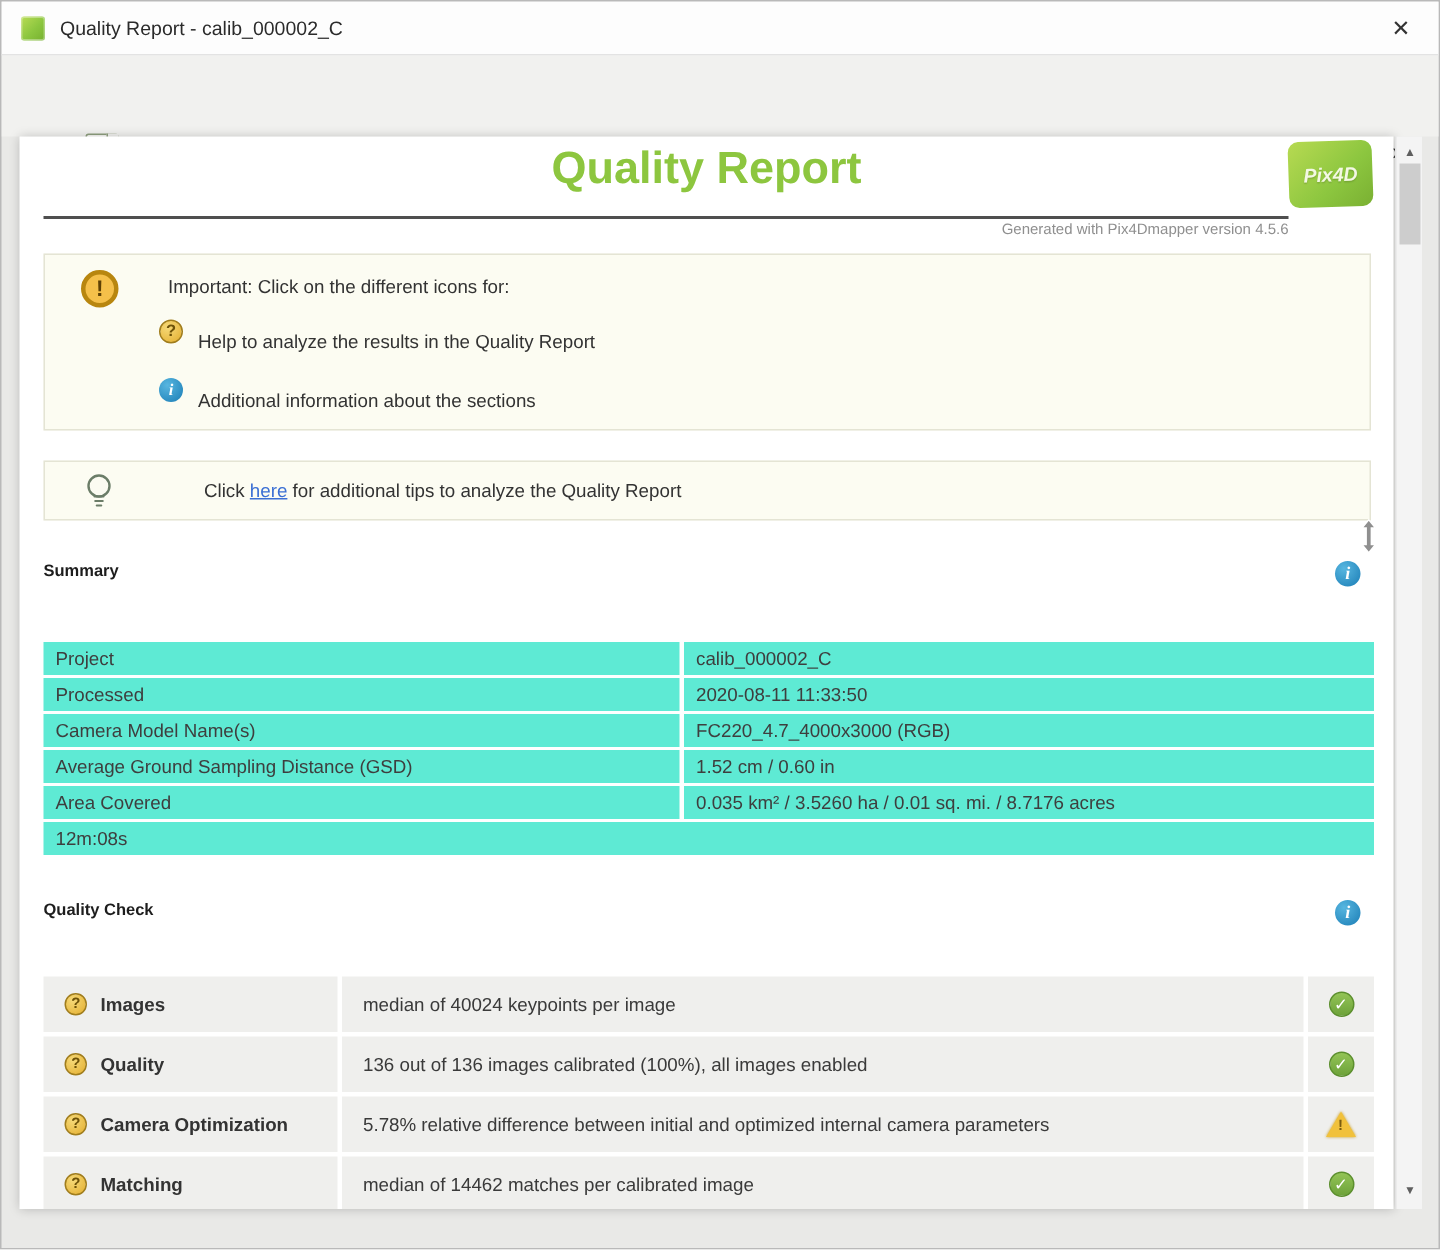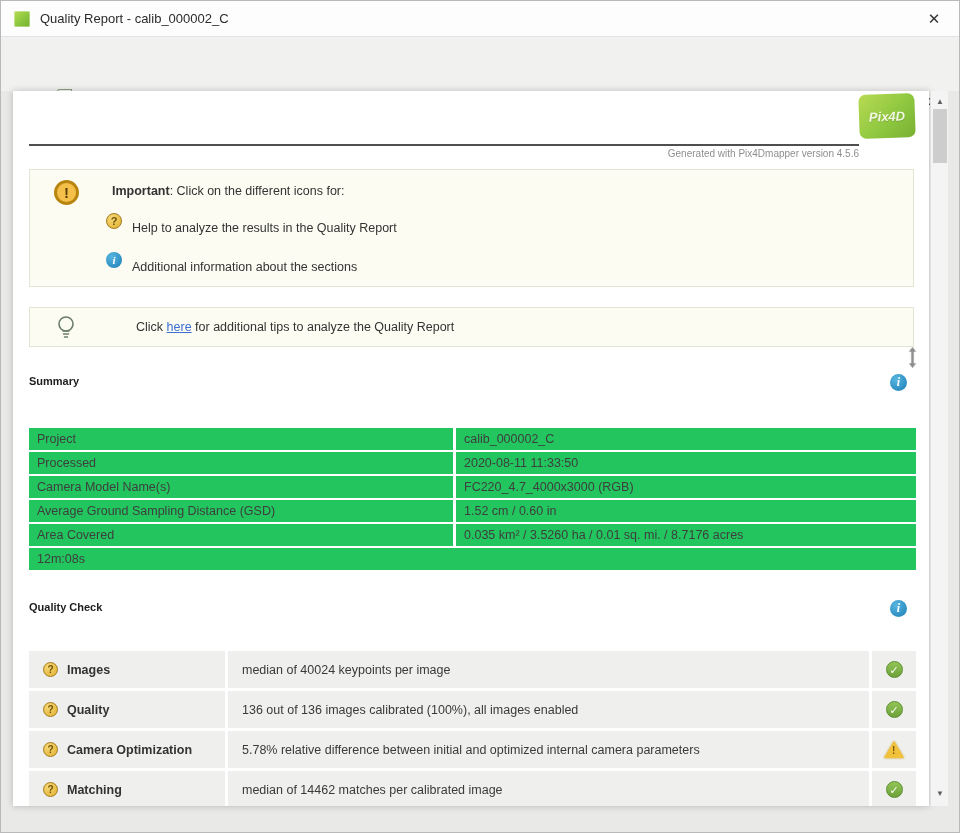--- a/index.html
+++ b/index.html
@@ -29,21 +29,21 @@
   #page { position:absolute; left:12px; top:90px; width:916px; height:715px; background:#ffffff; overflow:hidden; box-shadow:0 0 7px rgba(0,0,0,.22); }
   #report-title { position:absolute; left:0; top:5px; width:916px; text-align:center; font-size:30px; font-weight:bold; color:#8dc63f; }
   #logo { position:absolute; left:846px; top:3px; width:56px; height:44px; border-radius:7px; background:linear-gradient(135deg,#b7da52 0%,#8cc63f 60%,#7ab032 100%); transform:rotate(-2deg); display:flex; align-items:center; justify-content:center; color:#f3f8e4; font-weight:bold; font-style:italic; font-size:13px; text-shadow:0 1px 1px rgba(0,0,0,.15); }
   #header-rule { position:absolute; left:16px; top:53px; width:830px; height:2px; background:#4f4f4f; }
   #generated { position:absolute; left:16px; top:57px; width:830px; text-align:right; font-size:10px; color:#8f8f8f; }
 
   .cream-box { position:absolute; left:16px; width:885px; background:#fcfcf2; border:1px solid #e4e4d4; }
   #important-box { top:78px; height:118px; }
   #important-icon { position:absolute; left:24px; top:10px; width:25px; height:25px; border-radius:50%; background:#f5c04a; border:3px solid #b8860f; color:#5e4004; font-weight:bold; font-size:15px; display:flex; align-items:center; justify-content:center; }
   #important-line { position:absolute; left:82px; top:14px; font-size:12.5px; color:#333; }
-  #important-line b { font-weight:bold; }
+  #important-line b { font-weight:normal; }
   .notice-item { position:absolute; left:76px; display:flex; align-items:flex-start; gap:10px; }
   #notice-item-0 { top:43px; }
   #notice-item-1 { top:82px; }
   .notice-item .txt { font-size:12.5px; color:#333; margin-top:8px; }
 
   .round-icon { width:16px; height:16px; border-radius:50%; display:flex; align-items:center; justify-content:center; font-weight:bold; flex:none; cursor:pointer; }
   .help-icon { background:radial-gradient(circle at 35% 30%,#f6d978,#e3ae2e); border:1px solid #a07d1d; color:#6e5208; font-size:11px; }
   .info-icon { background:radial-gradient(circle at 35% 30%,#57b6e0,#1b7db5); color:#fff; font-size:11px; font-family:"Liberation Serif",serif; font-style:italic; }
 
   #tips-box { top:216px; height:40px; display:flex; align-items:center; }
@@ -56,21 +56,21 @@
   #qc-head { top:510px; }
   .section-info { position:absolute; left:877px; width:17px; height:17px; border-radius:50%; font-size:12px; }
   #summary-info { top:283px; }
   #qc-info { top:509px; }
 
   #cursor-ns { position:absolute; left:893px; top:255px; pointer-events:none; }
 
   
   #summary-table { position:absolute; left:16px; top:337px; width:887px; }
   .srow { display:flex; gap:3px; margin-bottom:2px; }
-  .scell { background:#22c55e; padding:3px 8px; font-size:12.5px; color:#3e3e3e; line-height:16px; }
+  .scell { background:#5eead4; padding:3px 8px; font-size:12.5px; color:#3e3e3e; line-height:16px; }
   .scell.sl { width:424px; flex:none; }
   .scell.sv { flex:1; }
 
   
   #qc-table { position:absolute; left:16px; top:560px; width:887px; }
   .qrow { display:flex; gap:3px; margin-bottom:3px; }
   .qcell { background:#efefed; display:flex; align-items:center; height:37px; }
   .qlabel { width:196px; flex:none; padding-left:14px; gap:9px; font-weight:bold; font-size:12.5px; color:#333; }
   .qdesc { flex:1; padding-left:14px; font-size:12.5px; color:#3a3a3a; }
   .qstatus { width:44px; flex:none; justify-content:center; }
@@ -122,20 +122,21 @@
       <svg width="20" height="18" viewBox="0 0 20 18">
           <rect x="1.5" y="1.5" width="16" height="11" rx="2.5" fill="#fbfbf9" stroke="#6e6e6e" stroke-width="1.4"></rect>
           <path d="M6 12.5 L6 16 L10 12.5" fill="#fbfbf9" stroke="#6e6e6e" stroke-width="1.3" stroke-linejoin="round"></path>
           <path d="M5 5.5 H14 M5 8.5 H11" stroke="#6e6e6e" stroke-width="1.2"></path>
         </svg>
       <span class="lbl">Online Support</span>
     </span>
   </div>
 
   <div id="page">
+    <div id="report-title">Quality Report</div>
     <div id="logo">Pix4D</div>
     <div id="header-rule"></div>
     <div id="generated">Generated with Pix4Dmapper version 4.5.6</div>
 
     <div class="cream-box" id="important-box">
       <div id="important-icon">!</div>
       <div id="important-line">
         <b>Important</b><span>: Click on the different icons for:</span>
       </div>
       <div class="notice-item" id="notice-item-0">

